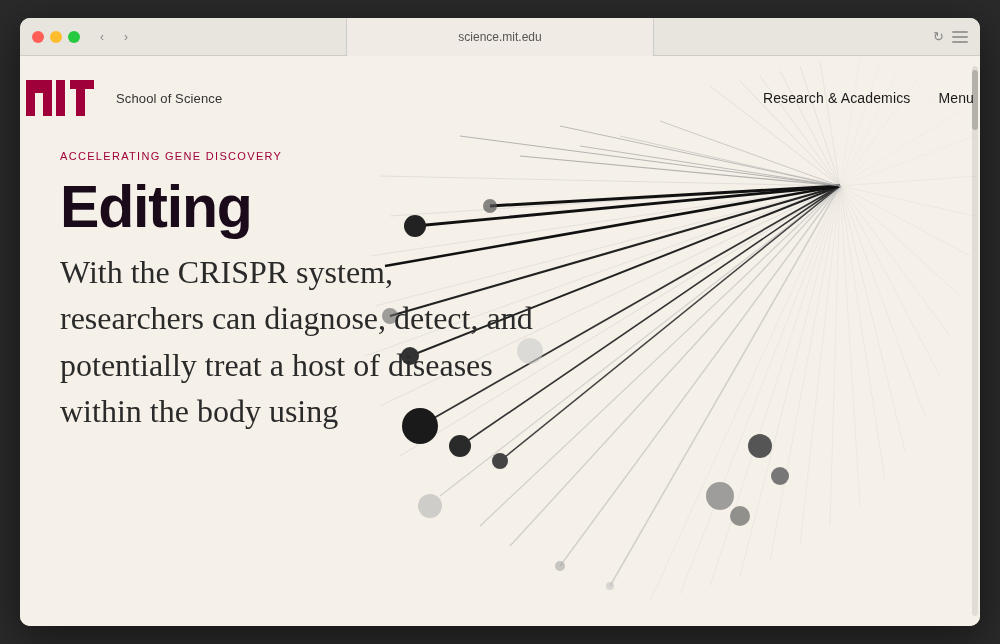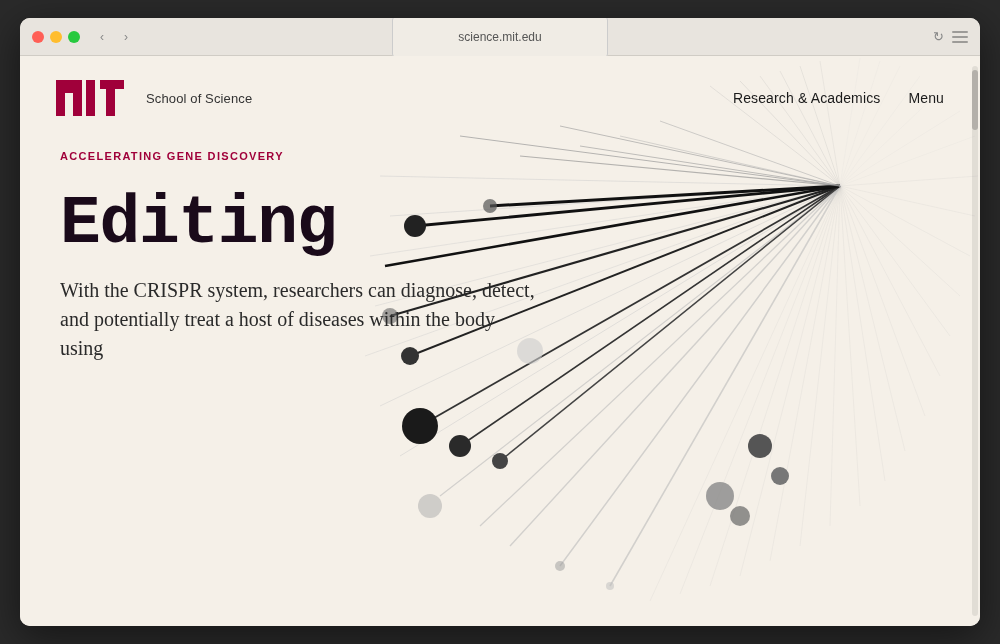--- a/index.html
+++ b/index.html
@@ -74,21 +74,21 @@
     .address-bar {
       position: absolute;
       left: 50%;
       transform: translateX(-50%);
       background: #f0ece5;
       border: 1px solid #ccc;
       border-radius: 4px;
       padding: 13px 24px;
       font-size: 12px;
       color: #555;
-      width: 216px;
+      width: 308px;
       text-align: center;
     }
 
     .browser-actions {
       margin-left: auto;
       display: flex;
       align-items: center;
       gap: 8px;
     }
 
@@ -119,21 +119,21 @@
       flex: 1;
       background: #f5f0e8;
       position: relative;
       overflow: hidden;
     }
 
     
     .site-nav {
       display: flex;
       align-items: center;
-      padding: 18px 36px;
+      padding: 18px 6px;
       position: relative;
       z-index: 10;
     }
 
     .mit-logo {
       display: flex;
       align-items: center;
       gap: 14px;
     }
 
@@ -162,39 +162,39 @@
     }
 
     
     .hero {
       padding: 10px 24px 0 40px;
       position: relative;
     }
 
     .eyebrow {
       font-size: 11px;
-      font-weight: 700;
+      font-weight: 400;
       letter-spacing: 0.12em;
       color: #a0003a;
       text-transform: uppercase;
-      margin-bottom: 28px;
+      margin-bottom: 16px;
     }
 
     .hero-title {
-      font-size: 68px;
+      font-size: 59px;
       font-weight: 700;
       line-height: 1.0;
       color: #1a0a1a;
-      font-family: Liberation Mono, monospace;
-      margin-bottom: 18px;
+      font-family: Liberation Sans, sans-serif;
+      margin-bottom: 12px;
       letter-spacing: -0.02em;
     }
 
     .hero-body {
-      font-size: 20px;
+      font-size: 32px;
       line-height: 1.45;
       color: #2a2a2a;
       font-family: Georgia, 'Times New Roman', serif;
       font-weight: 400;
       max-width: 480px;
     }
 
     
     .visualization {
       position: absolute;

